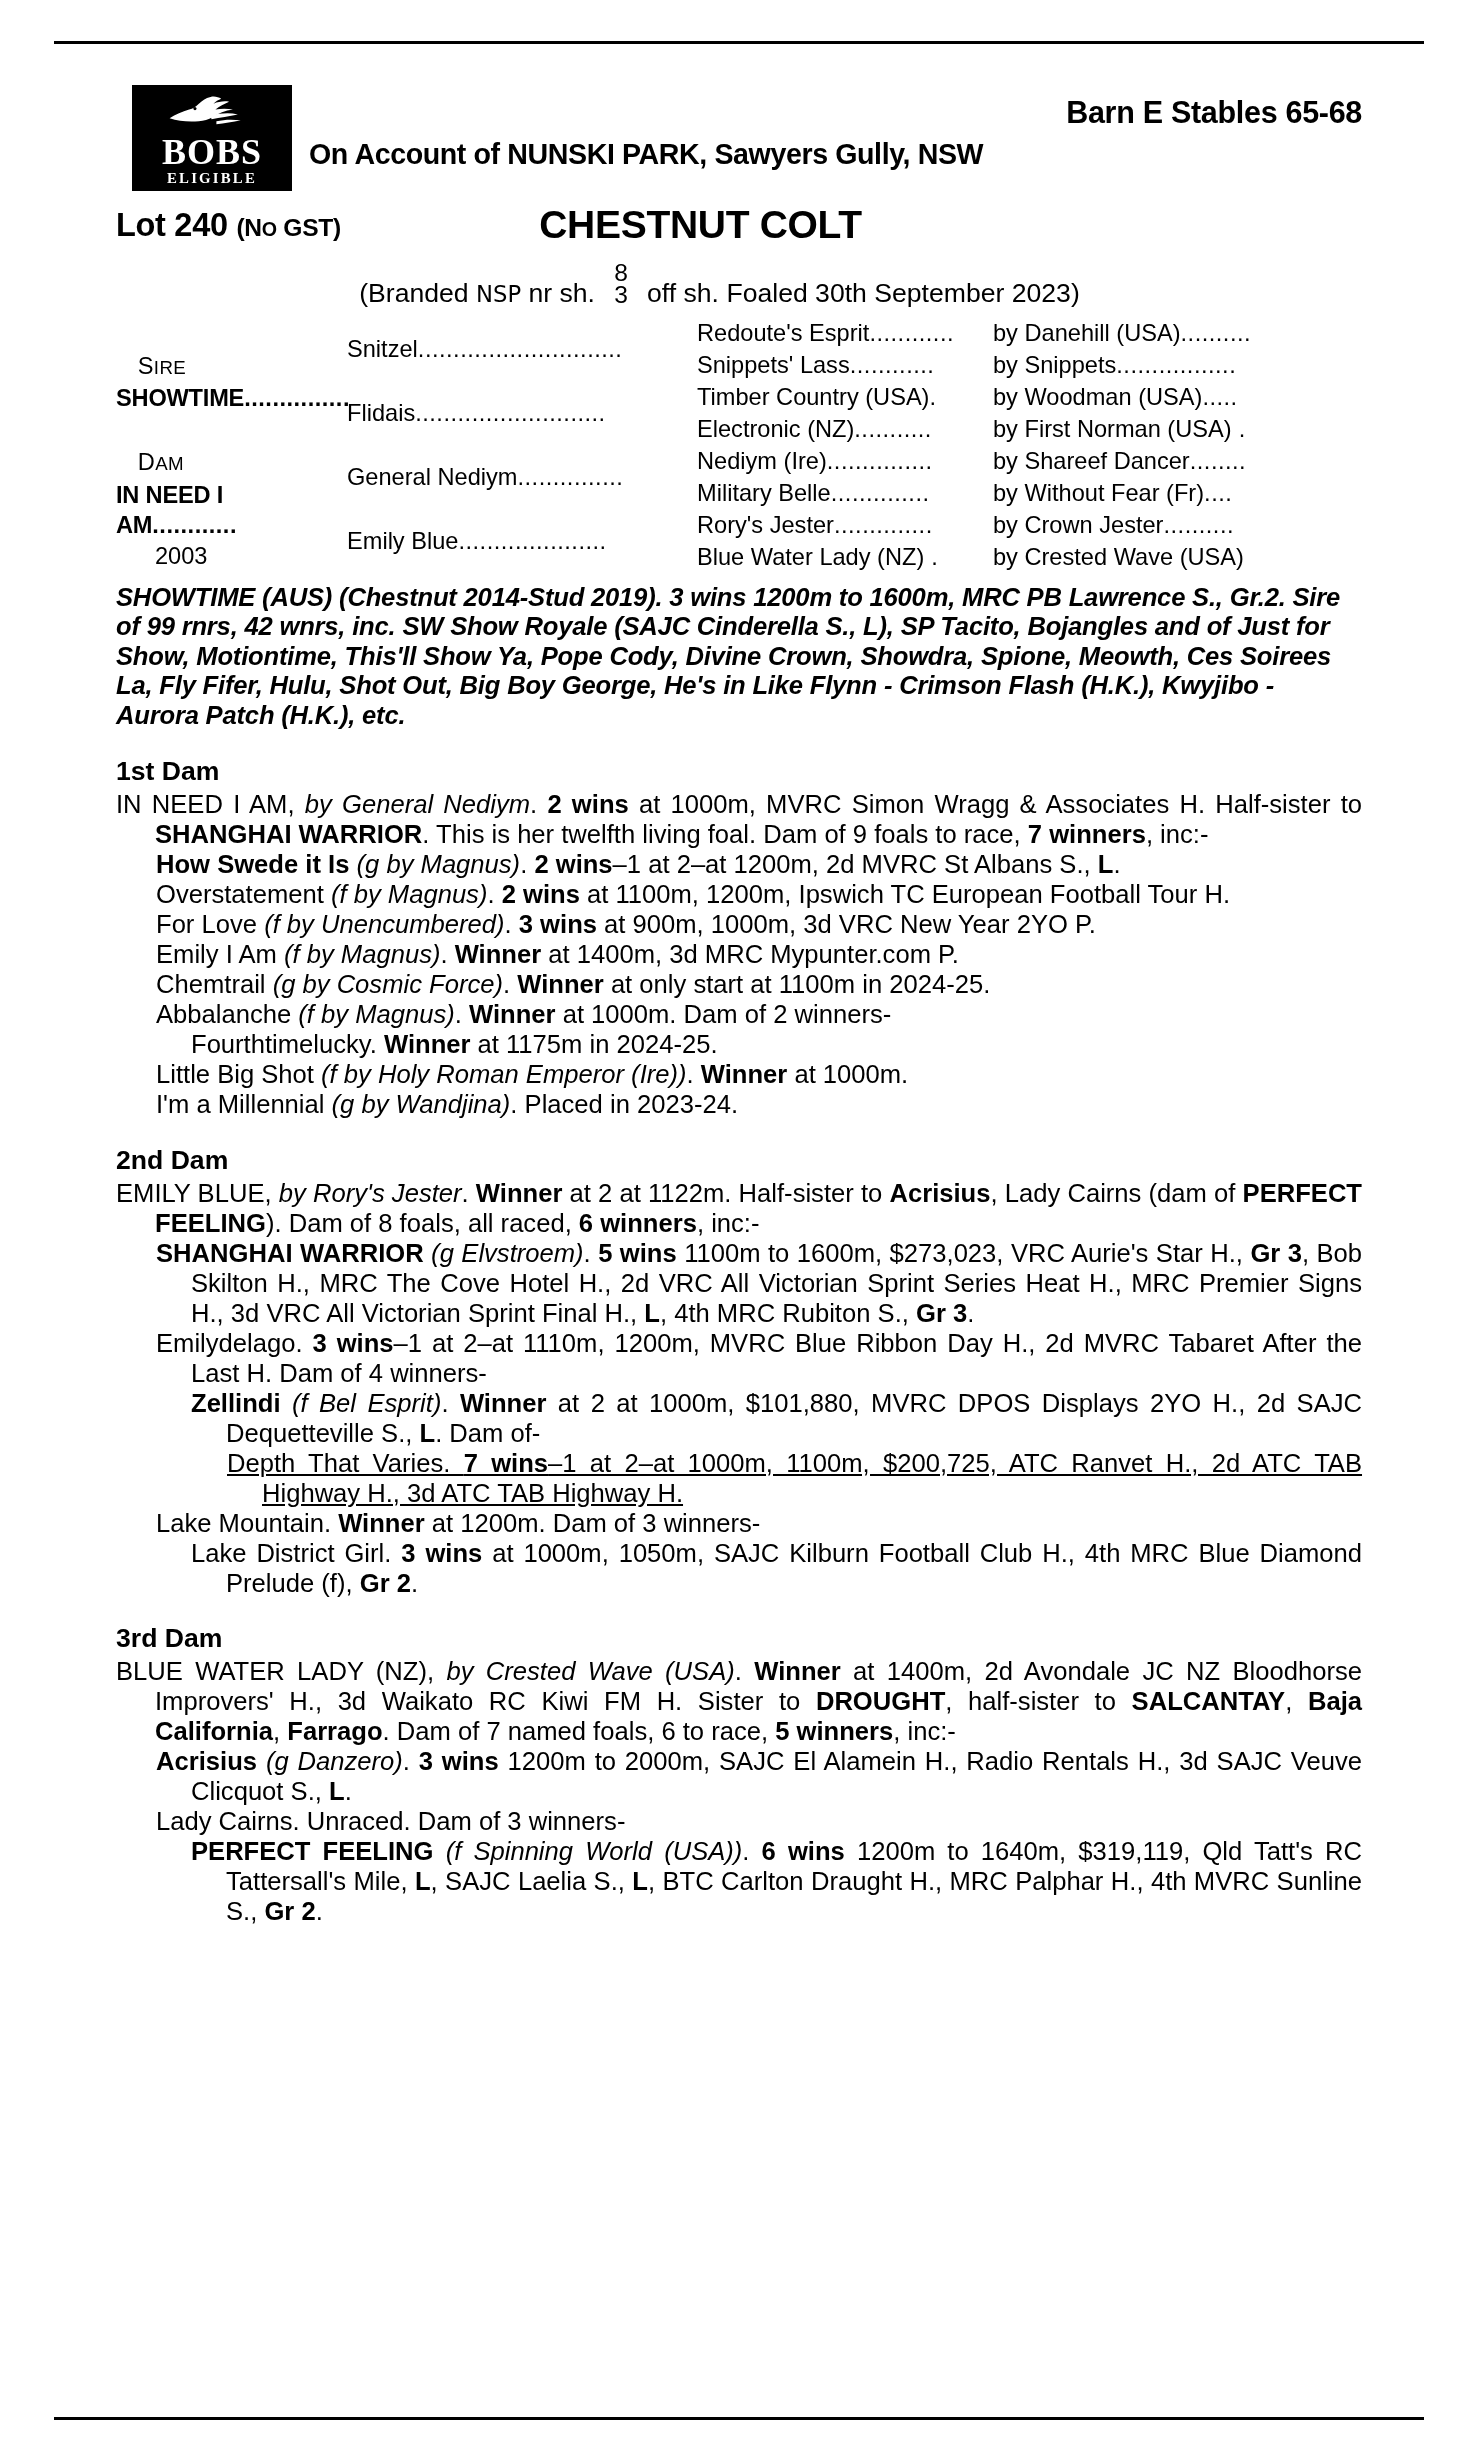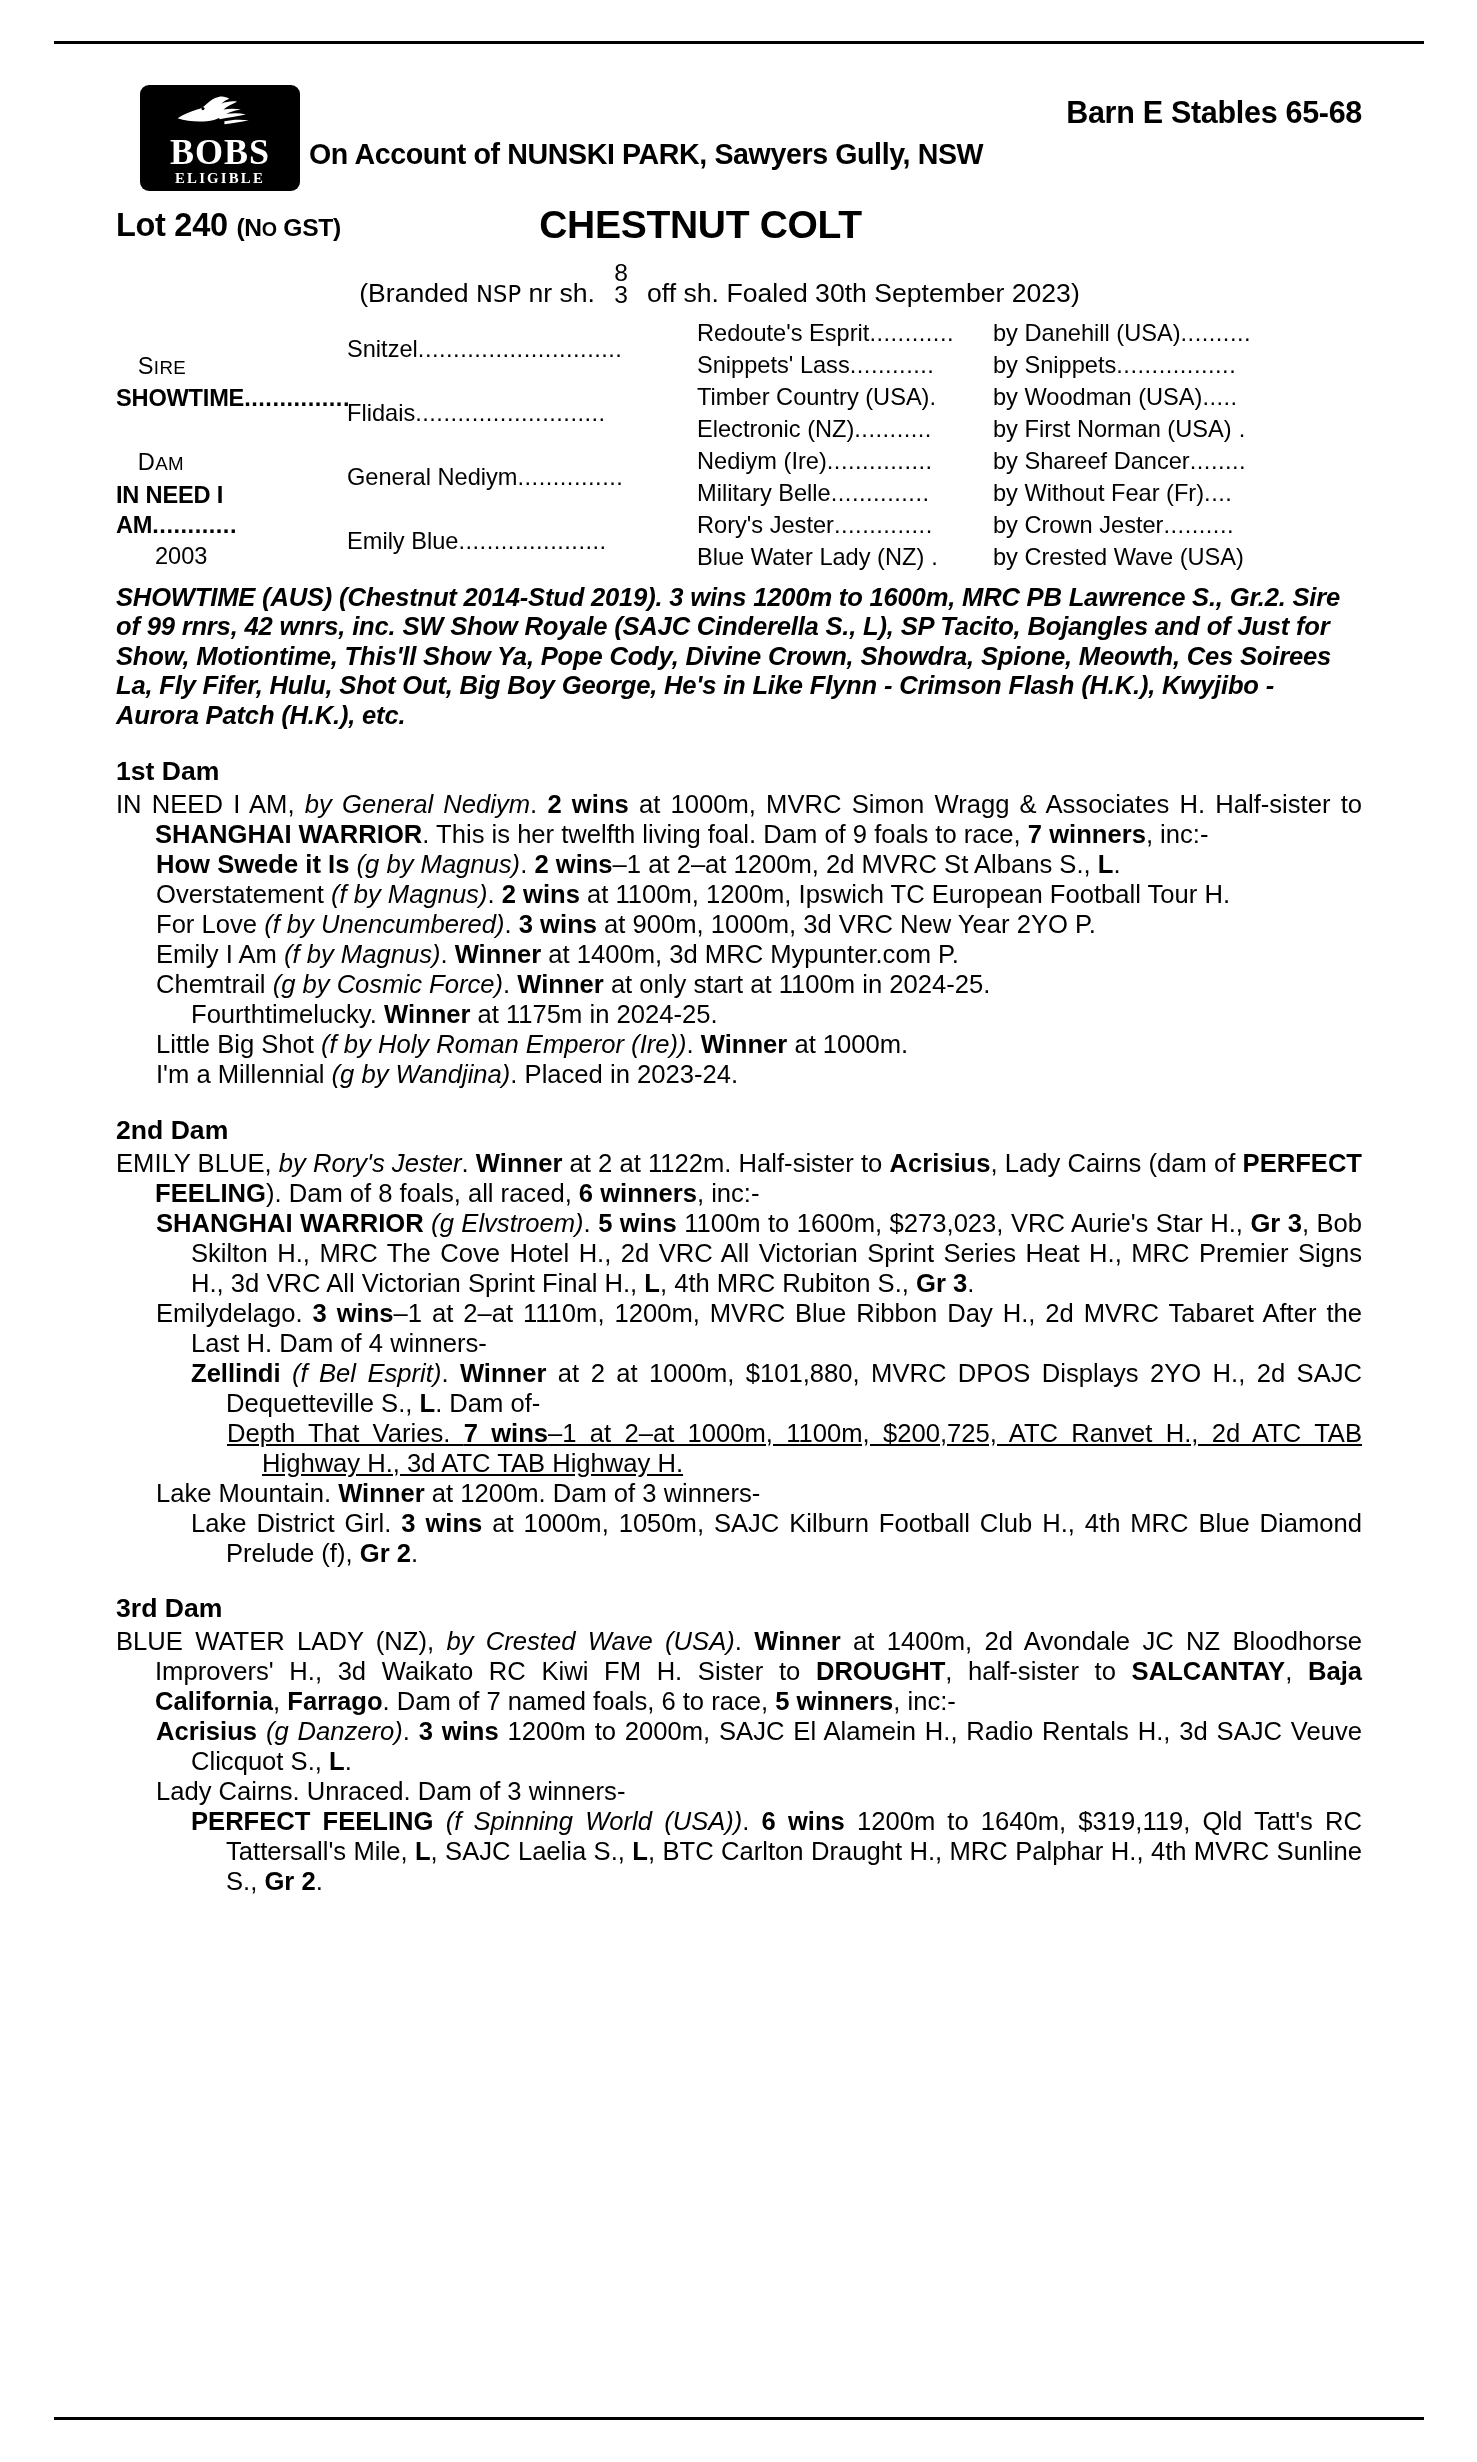--- a/index.html
+++ b/index.html
@@ -20,25 +20,24 @@
     height:3px;background:#000;margin:0 54px;
   }
   .rule-top{margin-top:41px;}
   .rule-bottom{position:absolute;left:0;right:0;bottom:43px;margin:0 54px;}
 
   .content{padding:0 116px 0 116px;}
 
   
   .header{position:relative;height:116px;margin-top:39px;}
   .bobs{
-    position:absolute;left:24px;top:2px;
+    position:absolute;left:16px;top:2px;
     width:160px;height:106px;background:#000;
     display:flex;flex-direction:column;align-items:center;justify-content:flex-start;
     color:#fff;
-    border-radius:9px;
   }
   .bobs-horse{margin-top:6.9px;}
   .bobs-word{
     font-family:"Liberation Serif","DejaVu Serif",serif;
     font-weight:bold;font-size:36px;line-height:35px;letter-spacing:1px;
   }
   .bobs-sub{
     font-family:"Liberation Serif","DejaVu Serif",serif;
     font-weight:bold;font-size:14.8px;line-height:16.7px;letter-spacing:2.2px;
   }
@@ -257,20 +256,21 @@
 
     <div id="families">
         <div class="famhead">1st Dam</div>
         <div class="fam">
           <p class="ind1">IN NEED I AM, <i>by General Nediym</i>. <b>2 wins</b> at 1000m, MVRC Simon Wragg &amp; Associates H. Half-sister to <b>SHANGHAI WARRIOR</b>. This is her twelfth living foal. Dam of 9 foals to race, <b>7 winners</b>, inc:-</p>
           <p class="ind2"><b>How Swede it Is</b> <i>(g by Magnus)</i>. <b>2 wins</b>–1 at 2–at 1200m, 2d MVRC St Albans S., <b>L</b>.</p>
           <p class="ind2">Overstatement <i>(f by Magnus)</i>. <b>2 wins</b> at 1100m, 1200m, Ipswich TC European Football Tour H.</p>
           <p class="ind2">For Love <i>(f by Unencumbered)</i>. <b>3 wins</b> at 900m, 1000m, 3d VRC New Year 2YO P.</p>
           <p class="ind2">Emily I Am <i>(f by Magnus)</i>. <b>Winner</b> at 1400m, 3d MRC Mypunter.com P.</p>
           <p class="ind2">Chemtrail <i>(g by Cosmic Force)</i>. <b>Winner</b> at only start at 1100m in 2024-25.</p>
+          <p class="ind2">Abbalanche <i>(f by Magnus)</i>. <b>Winner</b> at 1000m. Dam of 2 winners-</p>
           <p class="ind3">Fourthtimelucky. <b>Winner</b> at 1175m in 2024-25.</p>
           <p class="ind2">Little Big Shot <i>(f by Holy Roman Emperor (Ire))</i>. <b>Winner</b> at 1000m.</p>
           <p class="ind2">I'm a Millennial <i>(g by Wandjina)</i>. Placed in 2023-24.</p>
         </div>
         <div class="famhead">2nd Dam</div>
         <div class="fam">
           <p class="ind1">EMILY BLUE, <i>by Rory's Jester</i>. <b>Winner</b> at 2 at 1122m. Half-sister to <b>Acrisius</b>, Lady Cairns (dam of <b>PERFECT FEELING</b>). Dam of 8 foals, all raced, <b>6 winners</b>, inc:-</p>
           <p class="ind2"><b>SHANGHAI WARRIOR</b> <i>(g Elvstroem)</i>. <b>5 wins</b> 1100m to 1600m, $273,023, VRC Aurie's Star H., <b>Gr 3</b>, Bob Skilton H., MRC The Cove Hotel H., 2d VRC All Victorian Sprint Series Heat H., MRC Premier Signs H., 3d VRC All Victorian Sprint Final H., <b>L</b>, 4th MRC Rubiton S., <b>Gr 3</b>.</p>
           <p class="ind2">Emilydelago. <b>3 wins</b>–1 at 2–at 1110m, 1200m, MVRC Blue Ribbon Day H., 2d MVRC Tabaret After the Last H. Dam of 4 winners-</p>
           <p class="ind3"><b>Zellindi</b> <i>(f Bel Esprit)</i>. <b>Winner</b> at 2 at 1000m, $101,880, MVRC DPOS Displays 2YO H., 2d SAJC Dequetteville S., <b>L</b>. Dam of-</p>

